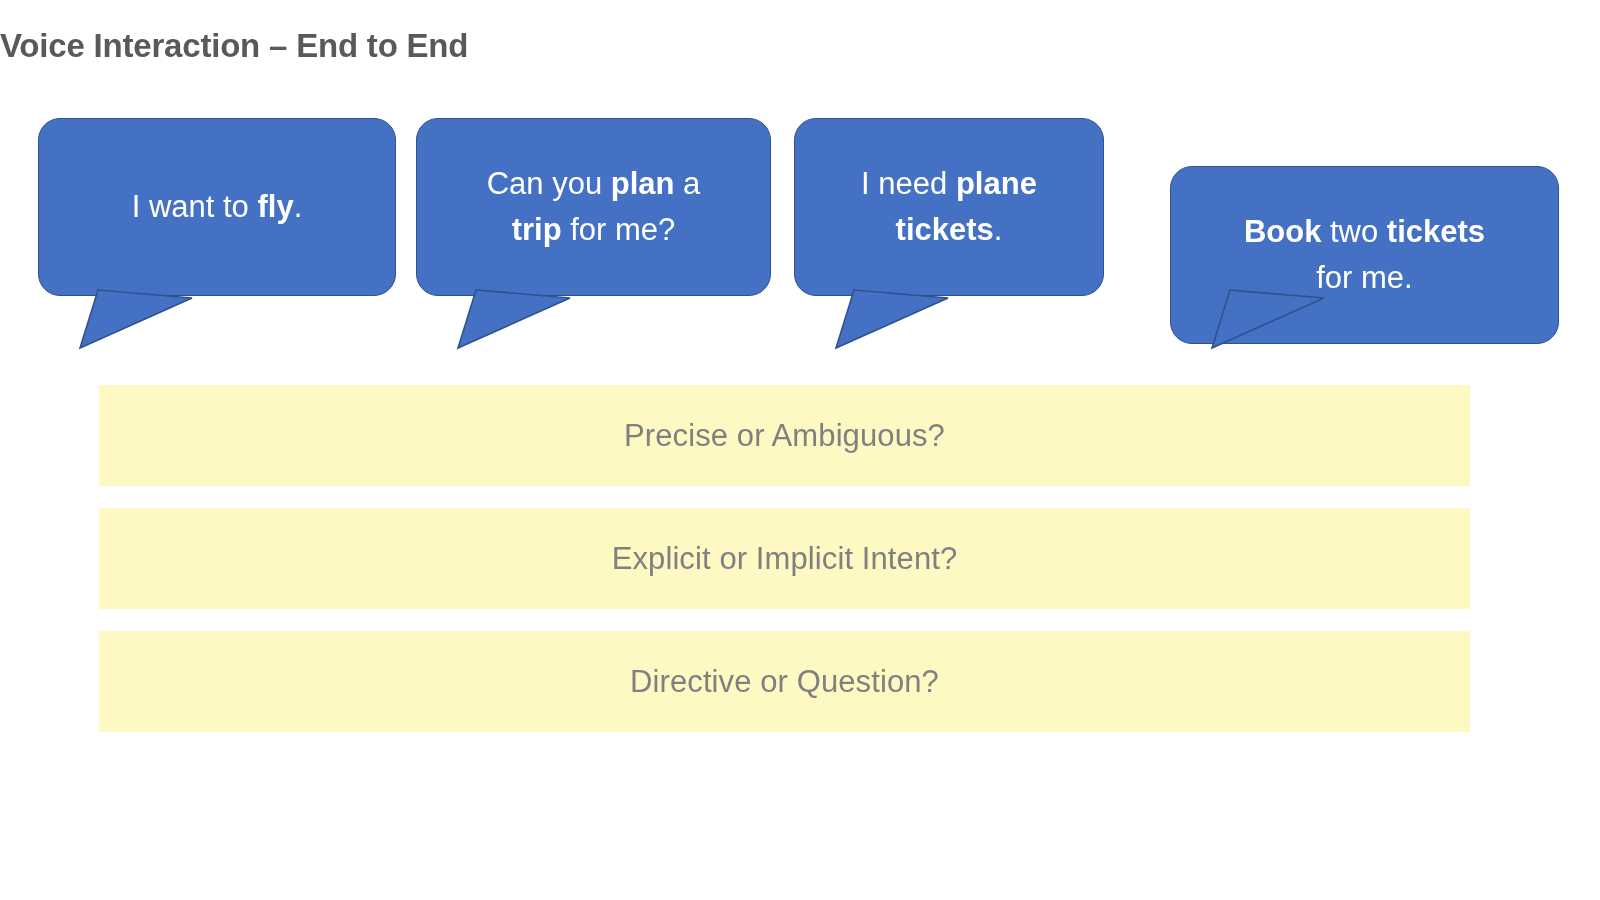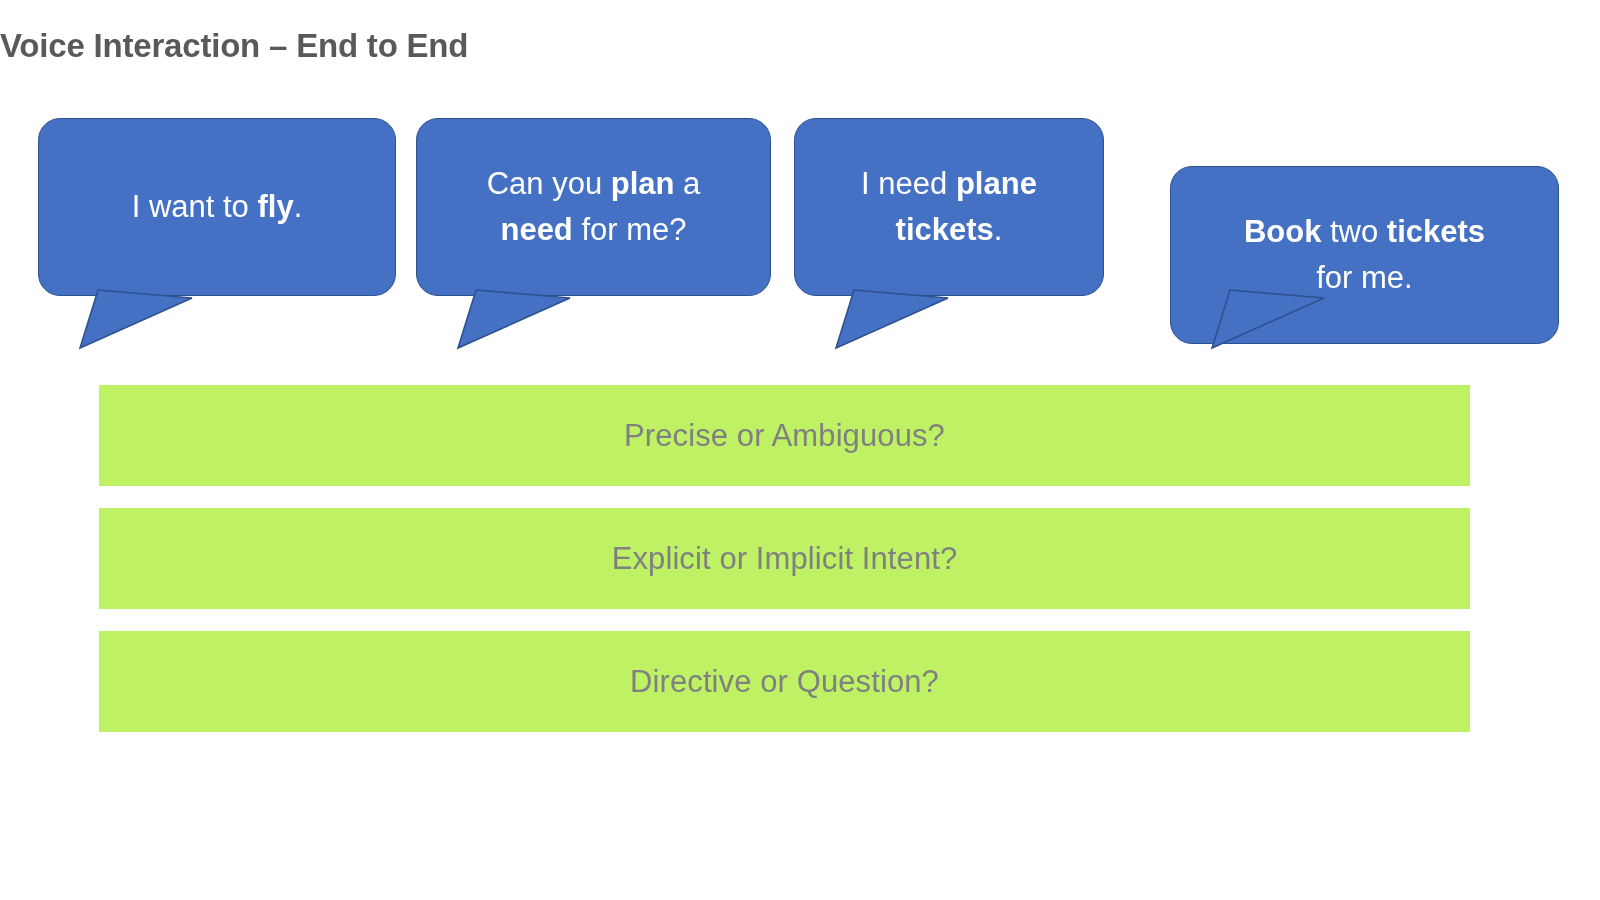--- a/index.html
+++ b/index.html
@@ -85,21 +85,21 @@
   
   .bars {
     position: absolute;
     left: 99px;
     top: 385px;
     width: 1371px;
   }
   .qbar {
     width: 1371px;
     height: 101px;
-    background: #bef264;
+    background: #fef9c3;
     display: flex;
     align-items: center;
     justify-content: center;
     margin-bottom: 22px;
   }
   .qbar-label {
     font-size: 31px;
     font-weight: 400;
     color: #808080;
     letter-spacing: 0.1px;
@@ -113,21 +113,21 @@
 <div class="bubble-row">
 
   <div class="bubble bubble-1">
     <div class="bubble-text"><span>I want to </span><b>fly</b><span>.</span></div>
   </div>
   <svg class="bubble-tail tail-1" viewBox="0 0 150 60" width="150" height="60">
     <path d="M 28 0 L 122 8 L 10 58 Z" fill="#4471C4" stroke="#2F528F" stroke-width="1.6"></path>
   </svg>
 
   <div class="bubble bubble-2">
-    <div class="bubble-text"><span>Can you </span><b>plan</b><span> a</span><br><b>need</b><span> for me?</span></div>
+    <div class="bubble-text"><span>Can you </span><b>plan</b><span> a</span><br><b>trip</b><span> for me?</span></div>
   </div>
   <svg class="bubble-tail tail-2" viewBox="0 0 150 60" width="150" height="60">
     <path d="M 28 0 L 122 8 L 10 58 Z" fill="#4471C4" stroke="#2F528F" stroke-width="1.6"></path>
   </svg>
 
   <div class="bubble bubble-3">
     <div class="bubble-text"><span>I need </span><b>plane</b><br><b>tickets</b><span>.</span></div>
   </div>
   <svg class="bubble-tail tail-3" viewBox="0 0 150 60" width="150" height="60">
     <path d="M 28 0 L 122 8 L 10 58 Z" fill="#4471C4" stroke="#2F528F" stroke-width="1.6"></path>

